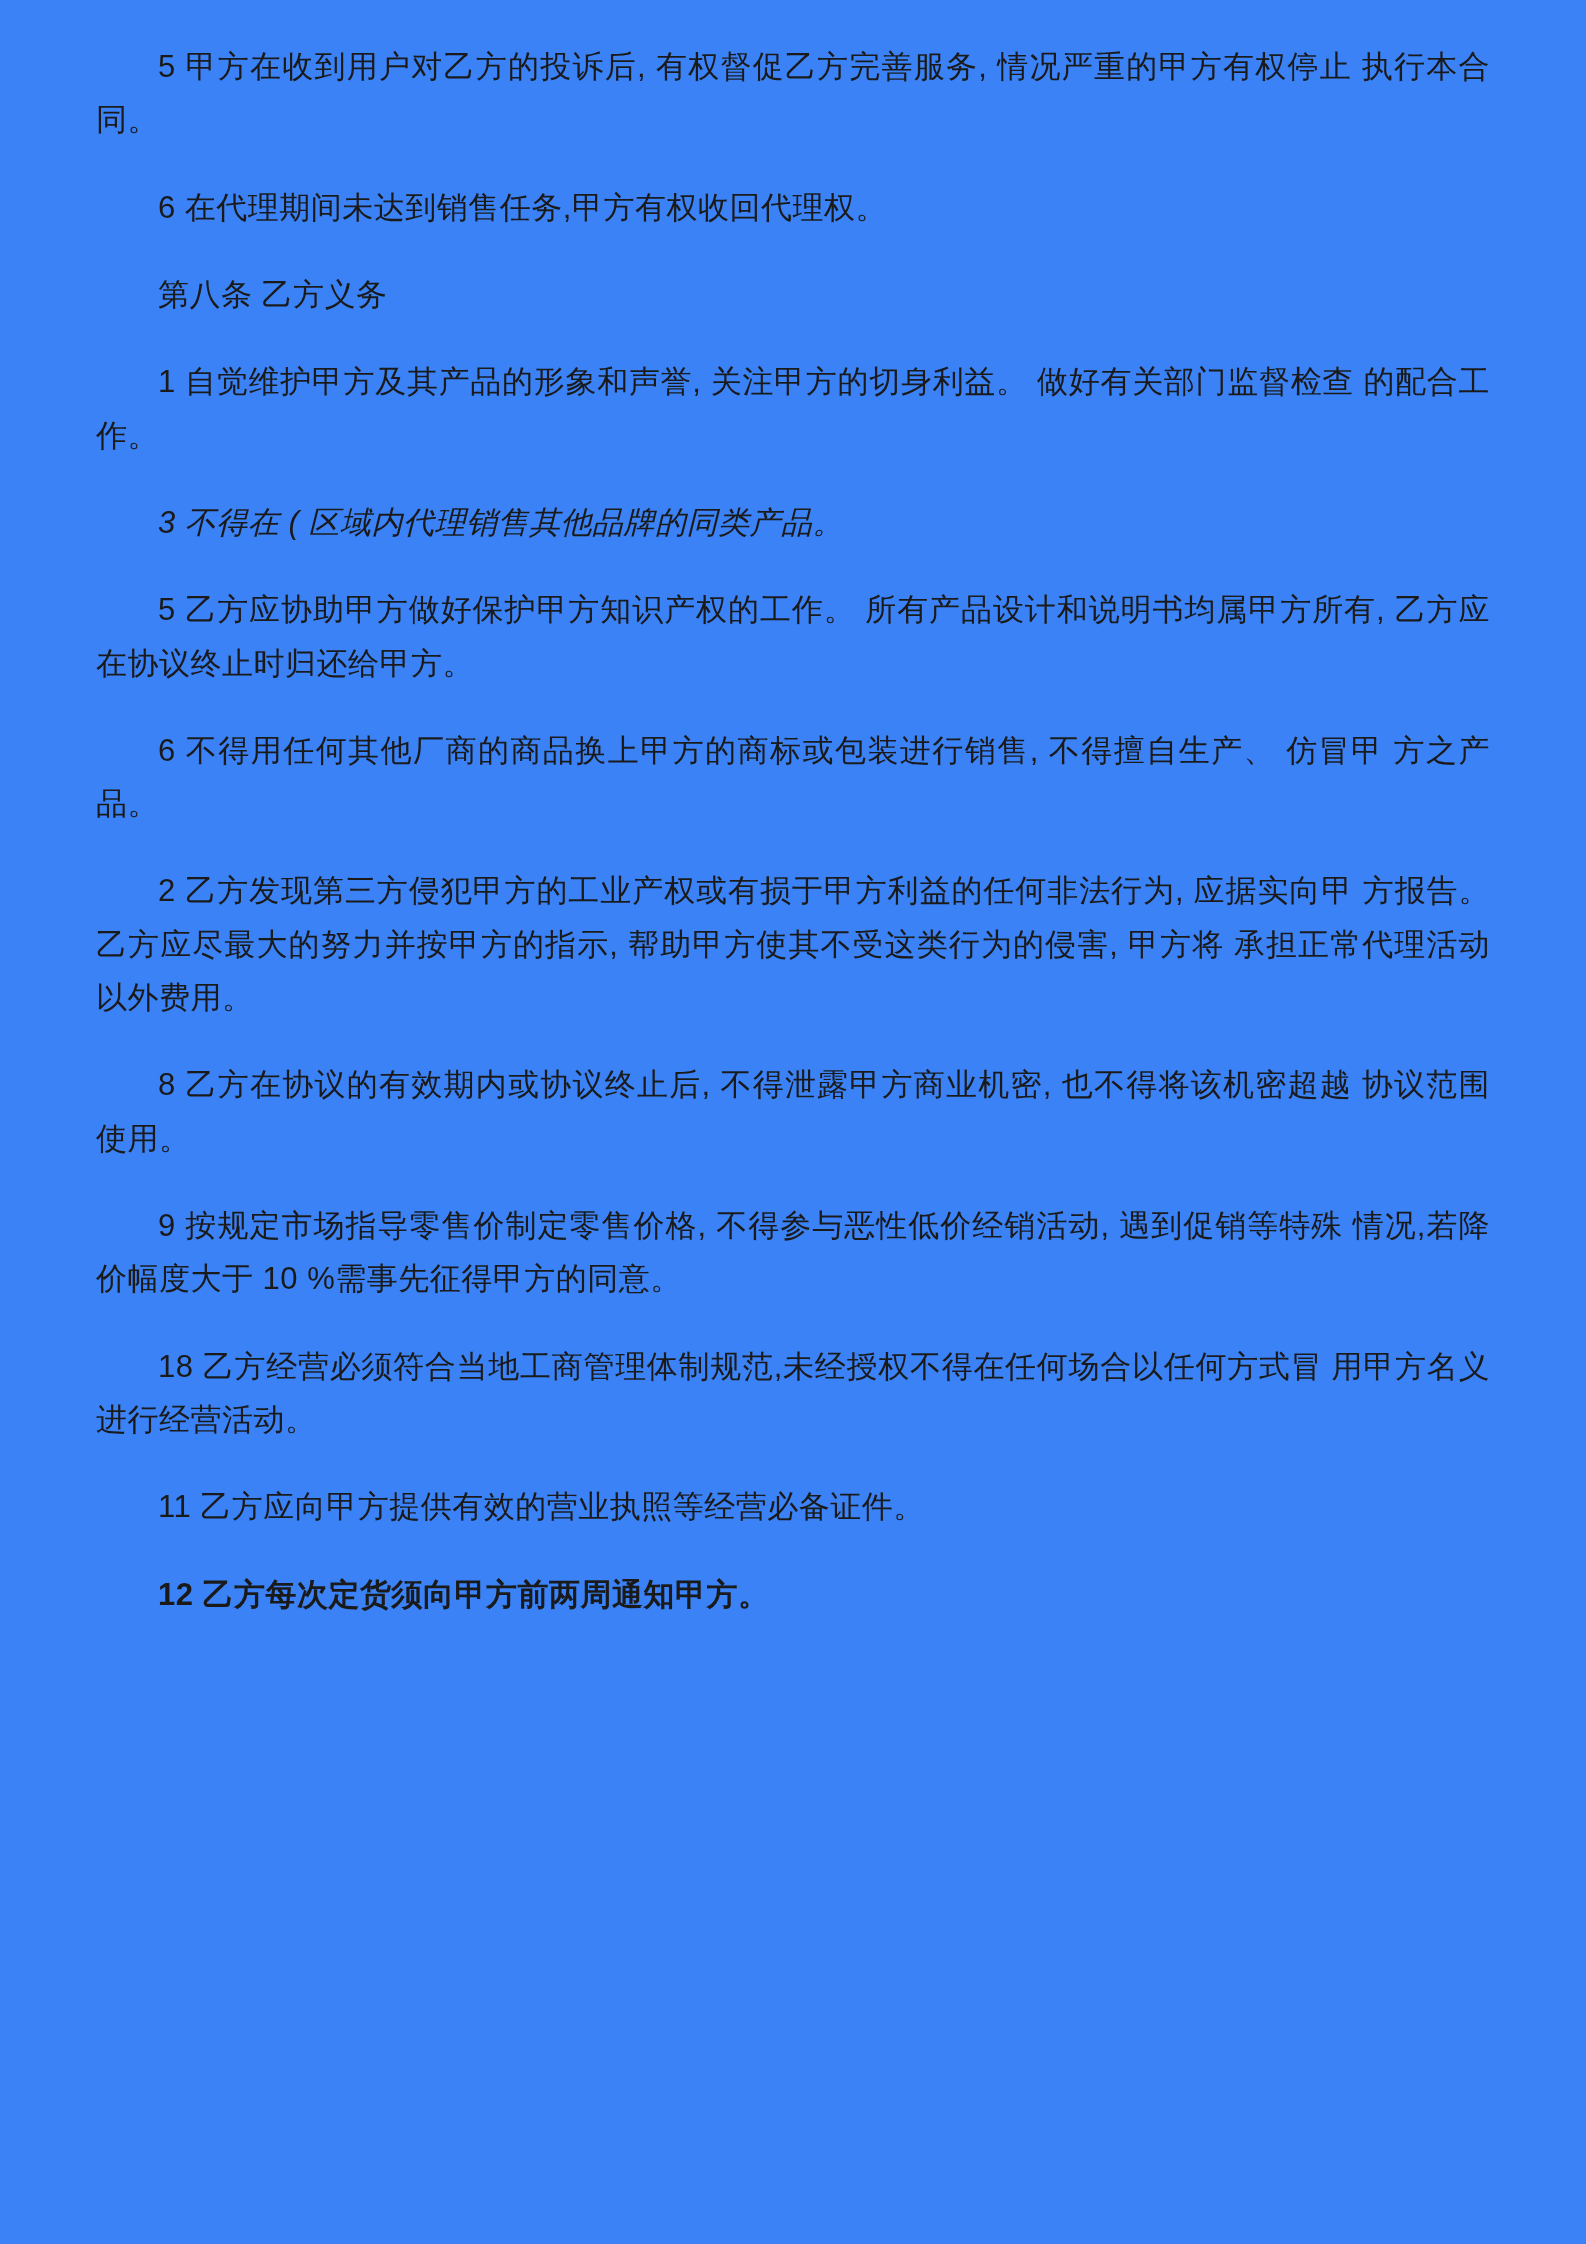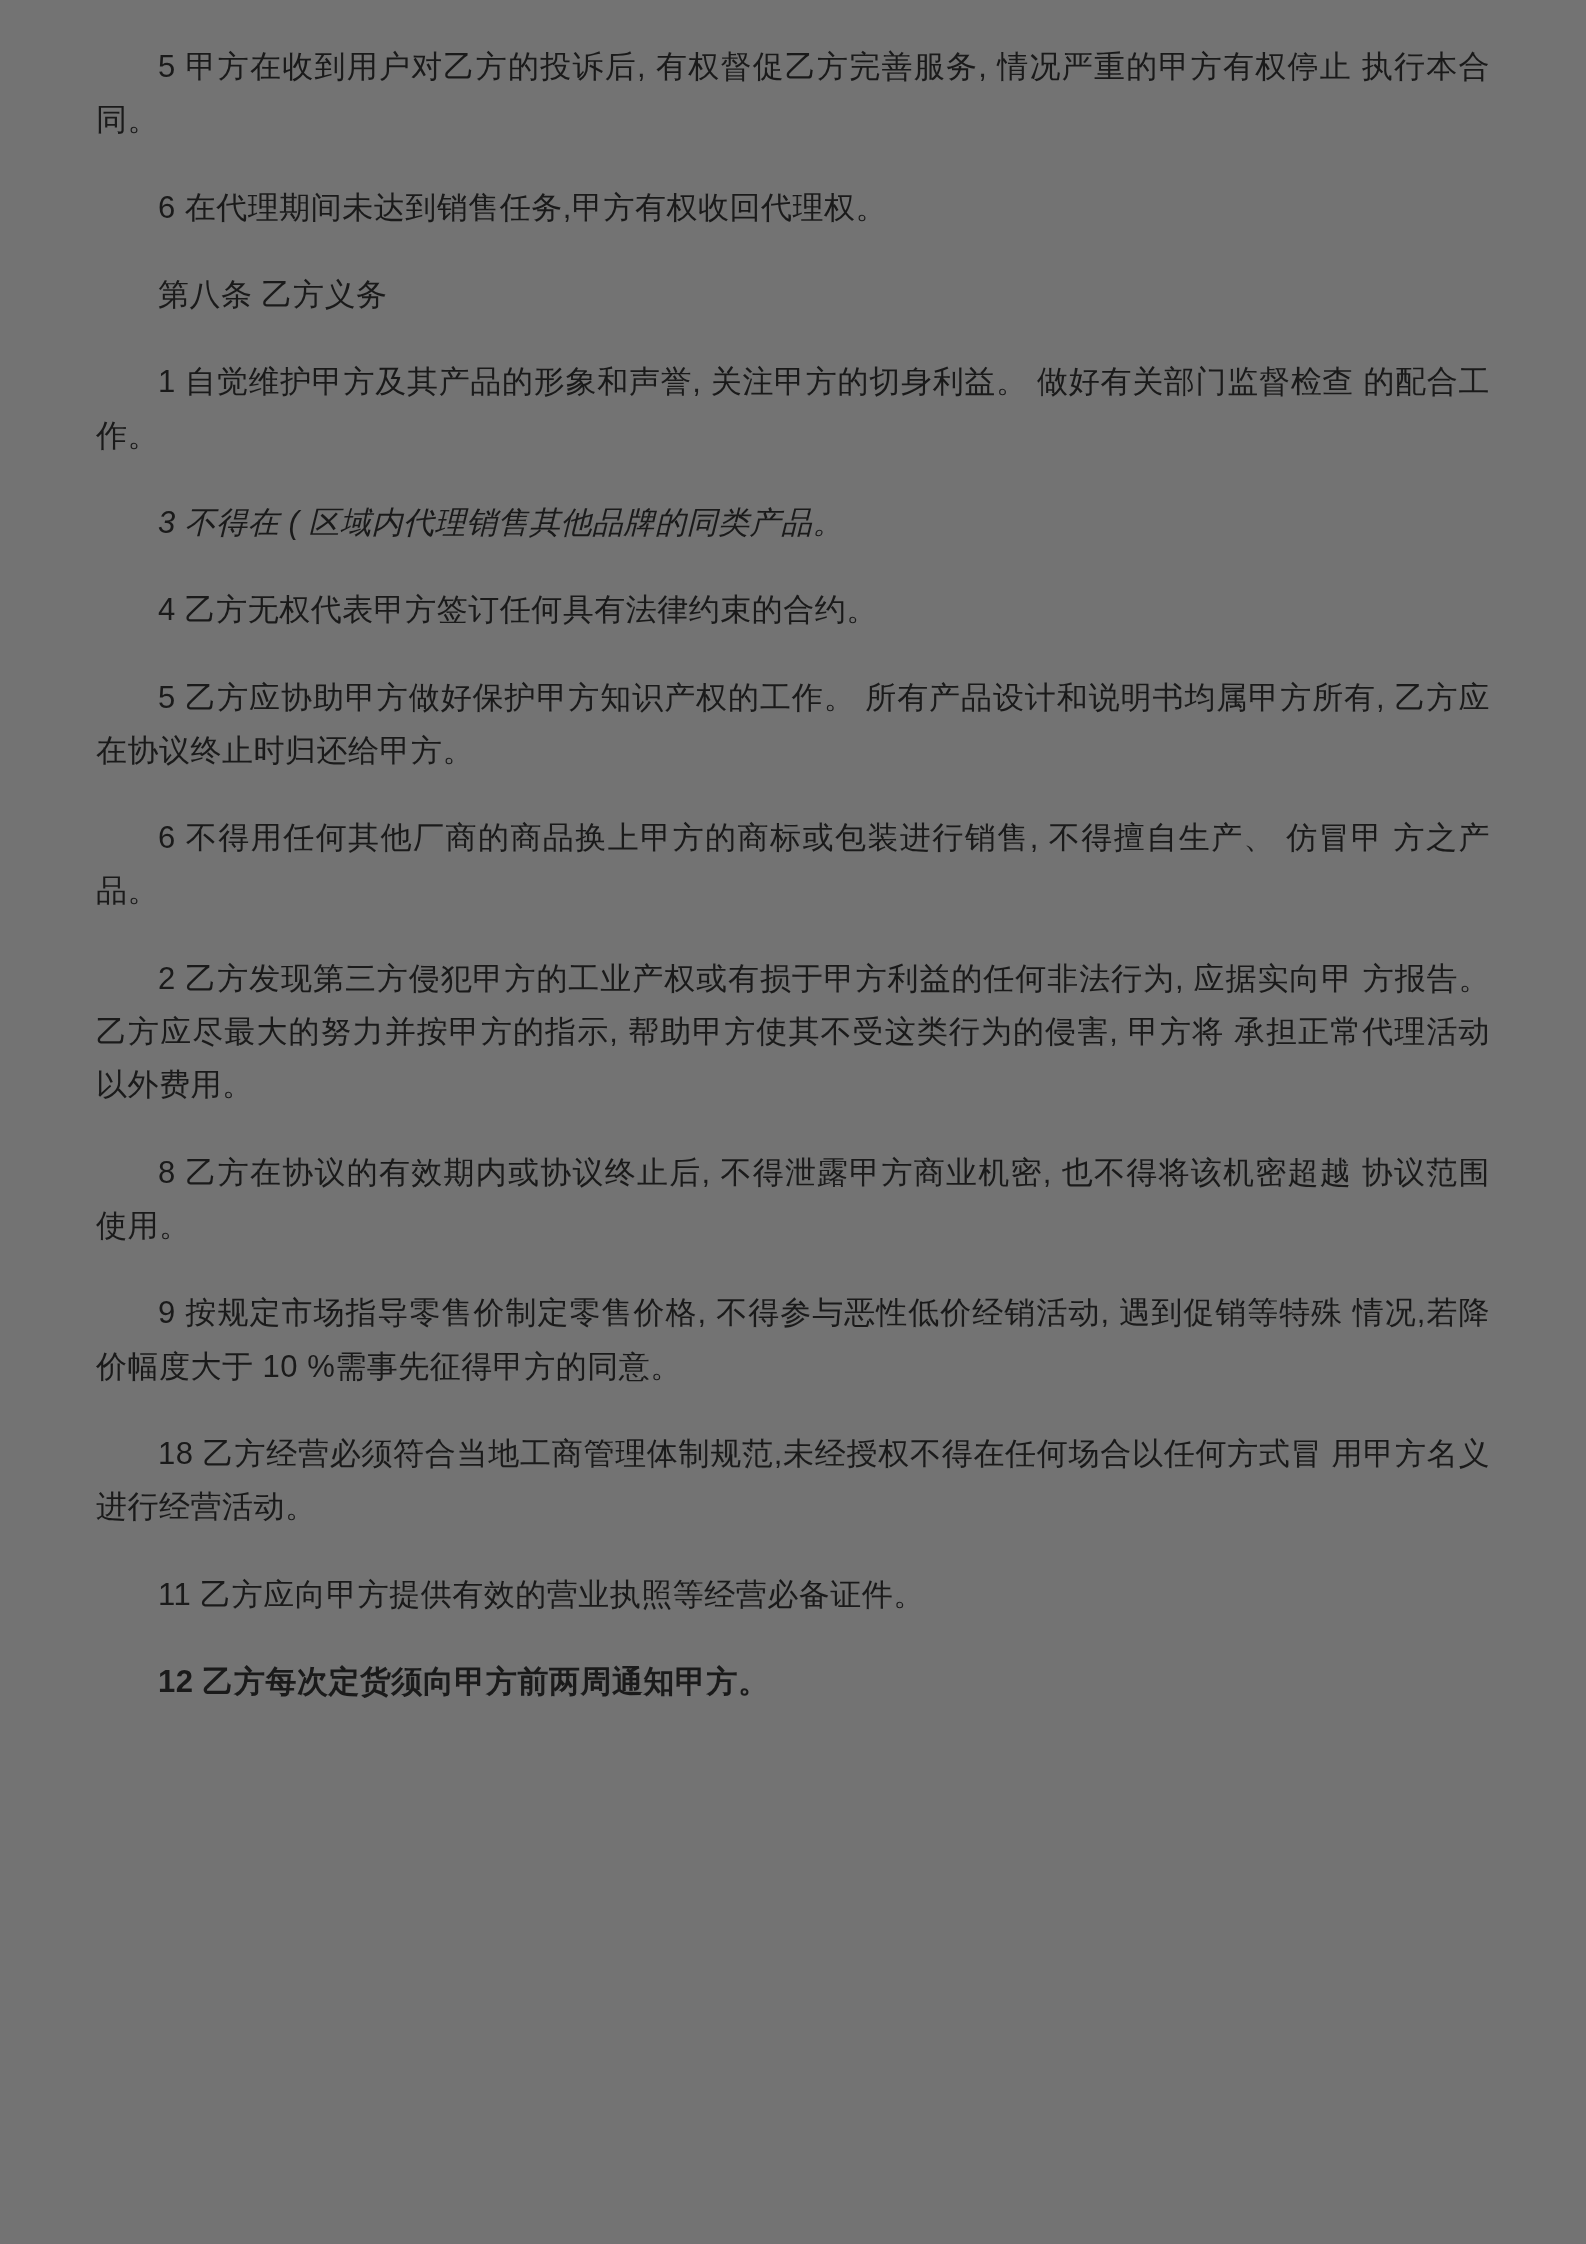--- a/index.html
+++ b/index.html
@@ -31,28 +31,27 @@
       font-weight: 500;
     }
     .doc-body p.para:last-child {
       margin-bottom: 0;
       font-weight: bold;
     }
   </style>
 </head>
 <body>
 
-<div class="page" style="background: #737373;">
+<div class="page" style="background: #3b82f6;">
   <div class="doc-body" id="doc-body">
       <p class="para" style="color: rgb(26, 26, 26);">5 甲方在收到用户对乙方的投诉后, 有权督促乙方完善服务, 情况严重的甲方有权停止 执行本合同。</p>
       <p class="para" style="color: rgb(26, 26, 26);">6 在代理期间未达到销售任务,甲方有权收回代理权。</p>
       <p class="para heading" style="color: rgb(26, 26, 26);">第八条 乙方义务</p>
       <p class="para" style="color: rgb(26, 26, 26);">1 自觉维护甲方及其产品的形象和声誉, 关注甲方的切身利益。 做好有关部门监督检查 的配合工作。</p>
       <p class="para" style="color: rgb(26, 26, 26); font-style: italic;">3 不得在 ( 区域内代理销售其他品牌的同类产品。</p>
-      <p class="para" style="color: rgb(26, 26, 26);">4 乙方无权代表甲方签订任何具有法律约束的合约。</p>
       <p class="para" style="color: rgb(26, 26, 26);">5 乙方应协助甲方做好保护甲方知识产权的工作。 所有产品设计和说明书均属甲方所有, 乙方应在协议终止时归还给甲方。</p>
       <p class="para" style="color: rgb(26, 26, 26);">6 不得用任何其他厂商的商品换上甲方的商标或包装进行销售, 不得擅自生产、 仿冒甲 方之产品。</p>
       <p class="para" style="color: rgb(26, 26, 26);">2 乙方发现第三方侵犯甲方的工业产权或有损于甲方利益的任何非法行为, 应据实向甲 方报告。 乙方应尽最大的努力并按甲方的指示, 帮助甲方使其不受这类行为的侵害, 甲方将 承担正常代理活动以外费用。</p>
       <p class="para" style="color: rgb(26, 26, 26);">8 乙方在协议的有效期内或协议终止后, 不得泄露甲方商业机密, 也不得将该机密超越 协议范围使用。</p>
       <p class="para" style="color: rgb(26, 26, 26);">9 按规定市场指导零售价制定零售价格, 不得参与恶性低价经销活动, 遇到促销等特殊 情况,若降价幅度大于 10 %需事先征得甲方的同意。</p>
       <p class="para" style="color: rgb(26, 26, 26);">18 乙方经营必须符合当地工商管理体制规范,未经授权不得在任何场合以任何方式冒 用甲方名义进行经营活动。</p>
       <p class="para" style="color: rgb(26, 26, 26);">11 乙方应向甲方提供有效的营业执照等经营必备证件。</p>
       <p class="para" style="color: rgb(26, 26, 26);">12 乙方每次定货须向甲方前两周通知甲方。</p>
     </div>
 </div>

